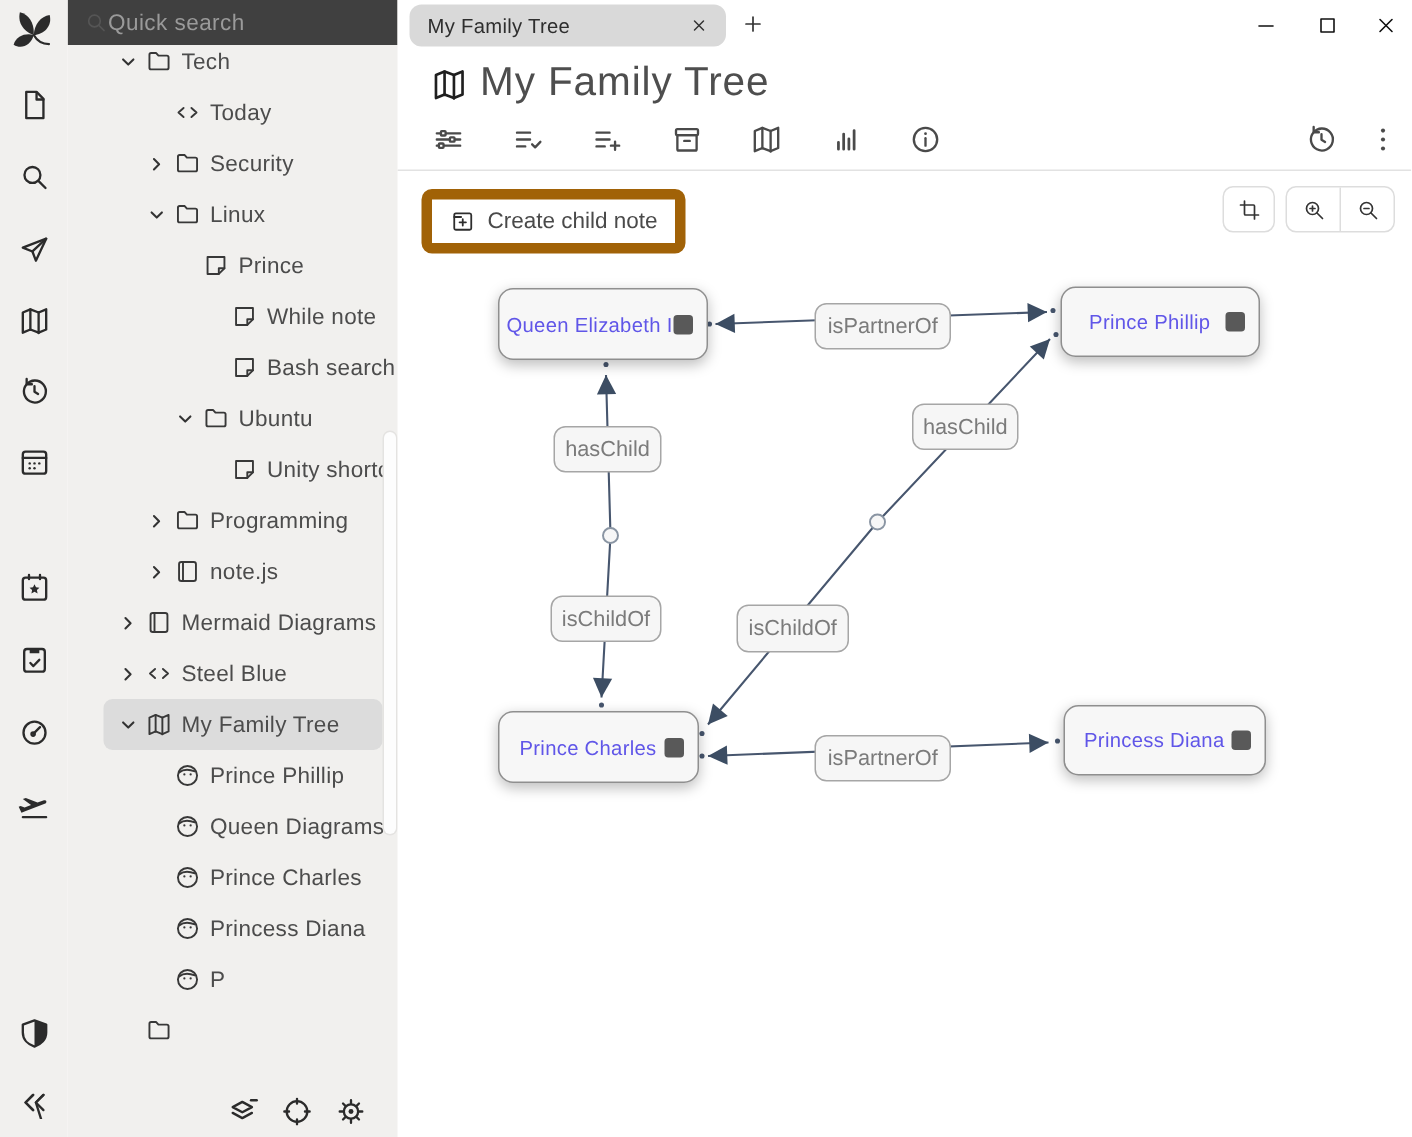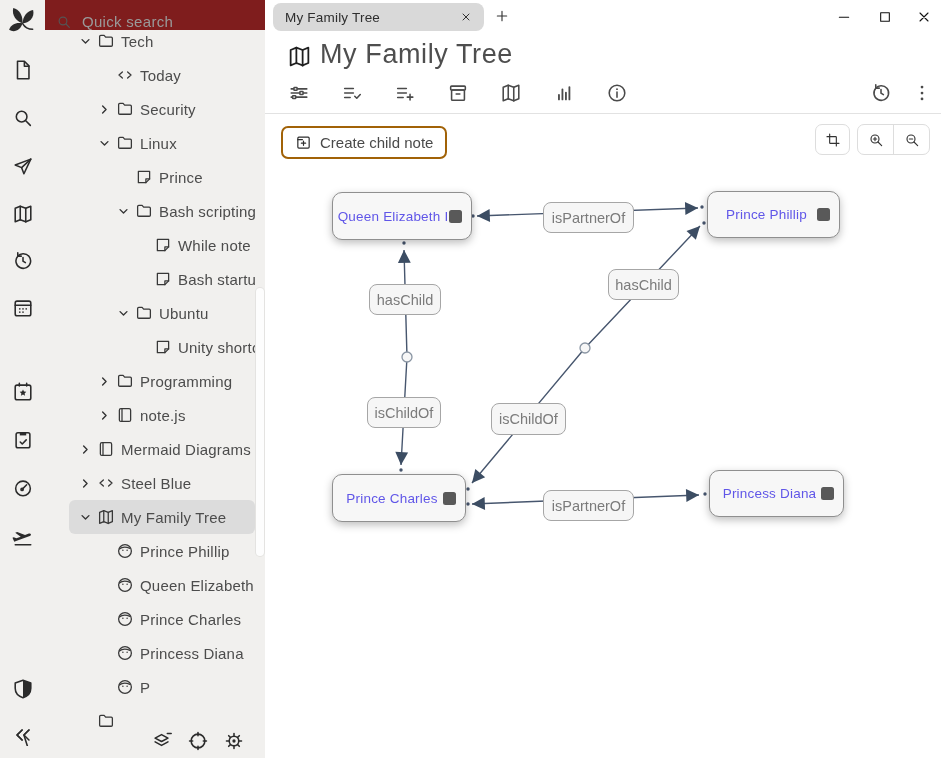--- a/index.html
+++ b/index.html
@@ -9,22 +9,22 @@
   .abs{position:absolute}
 
   
   .launcher{position:absolute;left:0;top:0;width:45px;height:758px;background:#f1f0ee;z-index:6}
   .lbtn{position:absolute;left:0;width:45px;display:flex;justify-content:center;color:#2b2b2b;cursor:pointer}
   .lbtn svg{width:22px;height:22px}
   .lbtn.logo svg{width:37px;height:37px}
 
   
   .sidebar{position:absolute;left:45px;top:0;width:220px;height:758px;background:#f1f0ee;z-index:5;overflow:hidden}
-  .qsearch{position:absolute;left:0;top:0;right:0;height:30px;background:#7f1d1d;z-index:3;
-           display:flex;align-items:flex-end;gap:10px;padding-left:11px}
+  .qsearch{position:absolute;left:0;top:0;right:0;height:30px;background:#404040;z-index:3;
+           display:flex;align-items:center;padding-left:11px}
   .qsearch svg{width:16px;height:16px;color:#555}
   .qsearch .ph{font-size:15px;color:#9a9a9a;letter-spacing:.3px}
   .tree{position:absolute;left:0;top:24px;right:0;bottom:0;overflow:hidden;z-index:1}
   .trow{height:34px;display:flex;align-items:center;white-space:nowrap;cursor:pointer}
   .trow .chev{width:15px;height:15px;stroke-width:2.2;color:#333;flex:0 0 15px;margin-right:4px}
   .trow .chsp{flex:0 0 15px;margin-right:4px}
   .trow .ticon{width:18px;height:18px;color:#383838;flex:0 0 18px;margin-right:6px}
   .trow .tlabel{font-size:15px;color:#4c4c4c;letter-spacing:.2px}
   .trow.sel{background:#dcdcdc;border-radius:6px;margin-left:24px;margin-right:10px}
   .sb-thumb{position:absolute;right:1px;top:288px;width:8px;height:268px;background:#fdfdfd;
@@ -44,21 +44,21 @@
 
   .ntitle-icon{position:absolute;left:22px;top:44px;width:25px;height:25px;color:#1f1f1f}
   .ntitle{position:absolute;left:55px;top:39px;font-size:27px;color:#4e4e4e;letter-spacing:.6px;font-weight:400}
   .splitbtn{position:absolute;left:645px;top:45px;width:22px;height:22px;color:#1f1f1f;cursor:pointer}
 
   .ribbon{position:absolute;left:0;top:76px;width:676px;height:37px;border-bottom:1px solid #e2e2e2}
   .rbtn{position:absolute;top:6px;width:22px;height:22px;color:#4a4a4a;cursor:pointer}
   .rbtn svg{width:22px;height:22px}
 
   .btn-create{position:absolute;left:16px;top:126px;height:29px;display:flex;align-items:center;gap:8px;
-       padding:0 12px;border:2px solid #a16207;border-radius:7px;background:#fff;font-size:15px;color:#4a4a4a;cursor:pointer}
+       padding:0 12px;border:7px solid #a16207;border-radius:7px;background:#fff;font-size:15px;color:#4a4a4a;cursor:pointer}
   .btn-create svg{width:17px;height:17px;color:#2e2e2e}
   .btn-crop{position:absolute;left:550px;top:124px;width:33px;height:29px;border:1px solid #ddd;border-radius:7px;
        display:flex;align-items:center;justify-content:center;background:#fff;cursor:pointer}
   .btn-crop svg{width:16px;height:16px;color:#333}
   .zoomgrp{position:absolute;left:592px;top:124px;width:71px;height:29px;border:1px solid #ddd;border-radius:7px;
        display:flex;background:#fff}
   .zoomgrp .zc{flex:1;display:flex;align-items:center;justify-content:center;cursor:pointer}
   .zoomgrp .zc+.zc{border-left:1px solid #ddd}
   .zoomgrp svg{width:16px;height:16px;color:#333}
 
@@ -369,117 +369,108 @@
           </svg>
           <span class="tlabel">Linux</span>
         </div>
       <div class="trow" style="padding-left:71px">
           <span class="chsp"></span>
           <svg class="ic ticon">
             <use href="#i-note"></use>
           </svg>
           <span class="tlabel">Prince</span>
         </div>
+      <div class="trow" style="padding-left:90px">
+          <span class="chsp"></span>
+          <svg class="ic ticon">
+            <use href="#i-note"></use>
+          </svg>
+          <span class="tlabel">While note</span>
+        </div>
+      <div class="trow" style="padding-left:90px">
+          <span class="chsp"></span>
+          <svg class="ic ticon">
+            <use href="#i-note"></use>
+          </svg>
+          <span class="tlabel">Bash search</span>
+        </div>
       <div class="trow" style="padding-left:71px">
           <svg class="ic chev">
             <use href="#i-chevd"></use>
           </svg>
           <svg class="ic ticon">
             <use href="#i-folder"></use>
           </svg>
-          <span class="tlabel">Bash scripting</span>
+          <span class="tlabel">Ubuntu</span>
         </div>
       <div class="trow" style="padding-left:90px">
           <span class="chsp"></span>
           <svg class="ic ticon">
             <use href="#i-note"></use>
           </svg>
-          <span class="tlabel">While note</span>
-        </div>
-      <div class="trow" style="padding-left:90px">
-          <span class="chsp"></span>
-          <svg class="ic ticon">
-            <use href="#i-note"></use>
-          </svg>
-          <span class="tlabel">Bash startu</span>
-        </div>
-      <div class="trow" style="padding-left:71px">
+          <span class="tlabel">Unity shortc</span>
+        </div>
+      <div class="trow" style="padding-left:52px">
+          <svg class="ic chev">
+            <use href="#i-chevr"></use>
+          </svg>
+          <svg class="ic ticon">
+            <use href="#i-folder"></use>
+          </svg>
+          <span class="tlabel">Programming</span>
+        </div>
+      <div class="trow" style="padding-left:52px">
+          <svg class="ic chev">
+            <use href="#i-chevr"></use>
+          </svg>
+          <svg class="ic ticon">
+            <use href="#i-book"></use>
+          </svg>
+          <span class="tlabel">note.js</span>
+        </div>
+      <div class="trow" style="padding-left:33px">
+          <svg class="ic chev">
+            <use href="#i-chevr"></use>
+          </svg>
+          <svg class="ic ticon">
+            <use href="#i-book"></use>
+          </svg>
+          <span class="tlabel">Mermaid Diagrams</span>
+        </div>
+      <div class="trow" style="padding-left:33px">
+          <svg class="ic chev">
+            <use href="#i-chevr"></use>
+          </svg>
+          <svg class="ic ticon">
+            <use href="#i-code"></use>
+          </svg>
+          <span class="tlabel">Steel Blue</span>
+        </div>
+      <div class="trow sel" style="padding-left:9px">
           <svg class="ic chev">
             <use href="#i-chevd"></use>
           </svg>
           <svg class="ic ticon">
-            <use href="#i-folder"></use>
-          </svg>
-          <span class="tlabel">Ubuntu</span>
-        </div>
-      <div class="trow" style="padding-left:90px">
-          <span class="chsp"></span>
-          <svg class="ic ticon">
-            <use href="#i-note"></use>
-          </svg>
-          <span class="tlabel">Unity shortc</span>
-        </div>
-      <div class="trow" style="padding-left:52px">
-          <svg class="ic chev">
-            <use href="#i-chevr"></use>
-          </svg>
-          <svg class="ic ticon">
-            <use href="#i-folder"></use>
-          </svg>
-          <span class="tlabel">Programming</span>
-        </div>
-      <div class="trow" style="padding-left:52px">
-          <svg class="ic chev">
-            <use href="#i-chevr"></use>
-          </svg>
-          <svg class="ic ticon">
-            <use href="#i-book"></use>
-          </svg>
-          <span class="tlabel">note.js</span>
-        </div>
-      <div class="trow" style="padding-left:33px">
-          <svg class="ic chev">
-            <use href="#i-chevr"></use>
-          </svg>
-          <svg class="ic ticon">
-            <use href="#i-book"></use>
-          </svg>
-          <span class="tlabel">Mermaid Diagrams</span>
-        </div>
-      <div class="trow" style="padding-left:33px">
-          <svg class="ic chev">
-            <use href="#i-chevr"></use>
-          </svg>
-          <svg class="ic ticon">
-            <use href="#i-code"></use>
-          </svg>
-          <span class="tlabel">Steel Blue</span>
-        </div>
-      <div class="trow sel" style="padding-left:9px">
-          <svg class="ic chev">
-            <use href="#i-chevd"></use>
-          </svg>
-          <svg class="ic ticon">
             <use href="#i-map"></use>
           </svg>
           <span class="tlabel">My Family Tree</span>
         </div>
       <div class="trow" style="padding-left:52px">
           <span class="chsp"></span>
           <svg class="ic ticon">
             <use href="#i-person"></use>
           </svg>
           <span class="tlabel">Prince Phillip</span>
         </div>
       <div class="trow" style="padding-left:52px">
           <span class="chsp"></span>
           <svg class="ic ticon">
             <use href="#i-person"></use>
           </svg>
-          <span class="tlabel">Queen Elizabeth</span>
+          <span class="tlabel">Queen Diagrams</span>
         </div>
       <div class="trow" style="padding-left:52px">
           <span class="chsp"></span>
           <svg class="ic ticon">
             <use href="#i-person"></use>
           </svg>
           <span class="tlabel">Prince Charles</span>
         </div>
       <div class="trow" style="padding-left:52px">
           <span class="chsp"></span>

